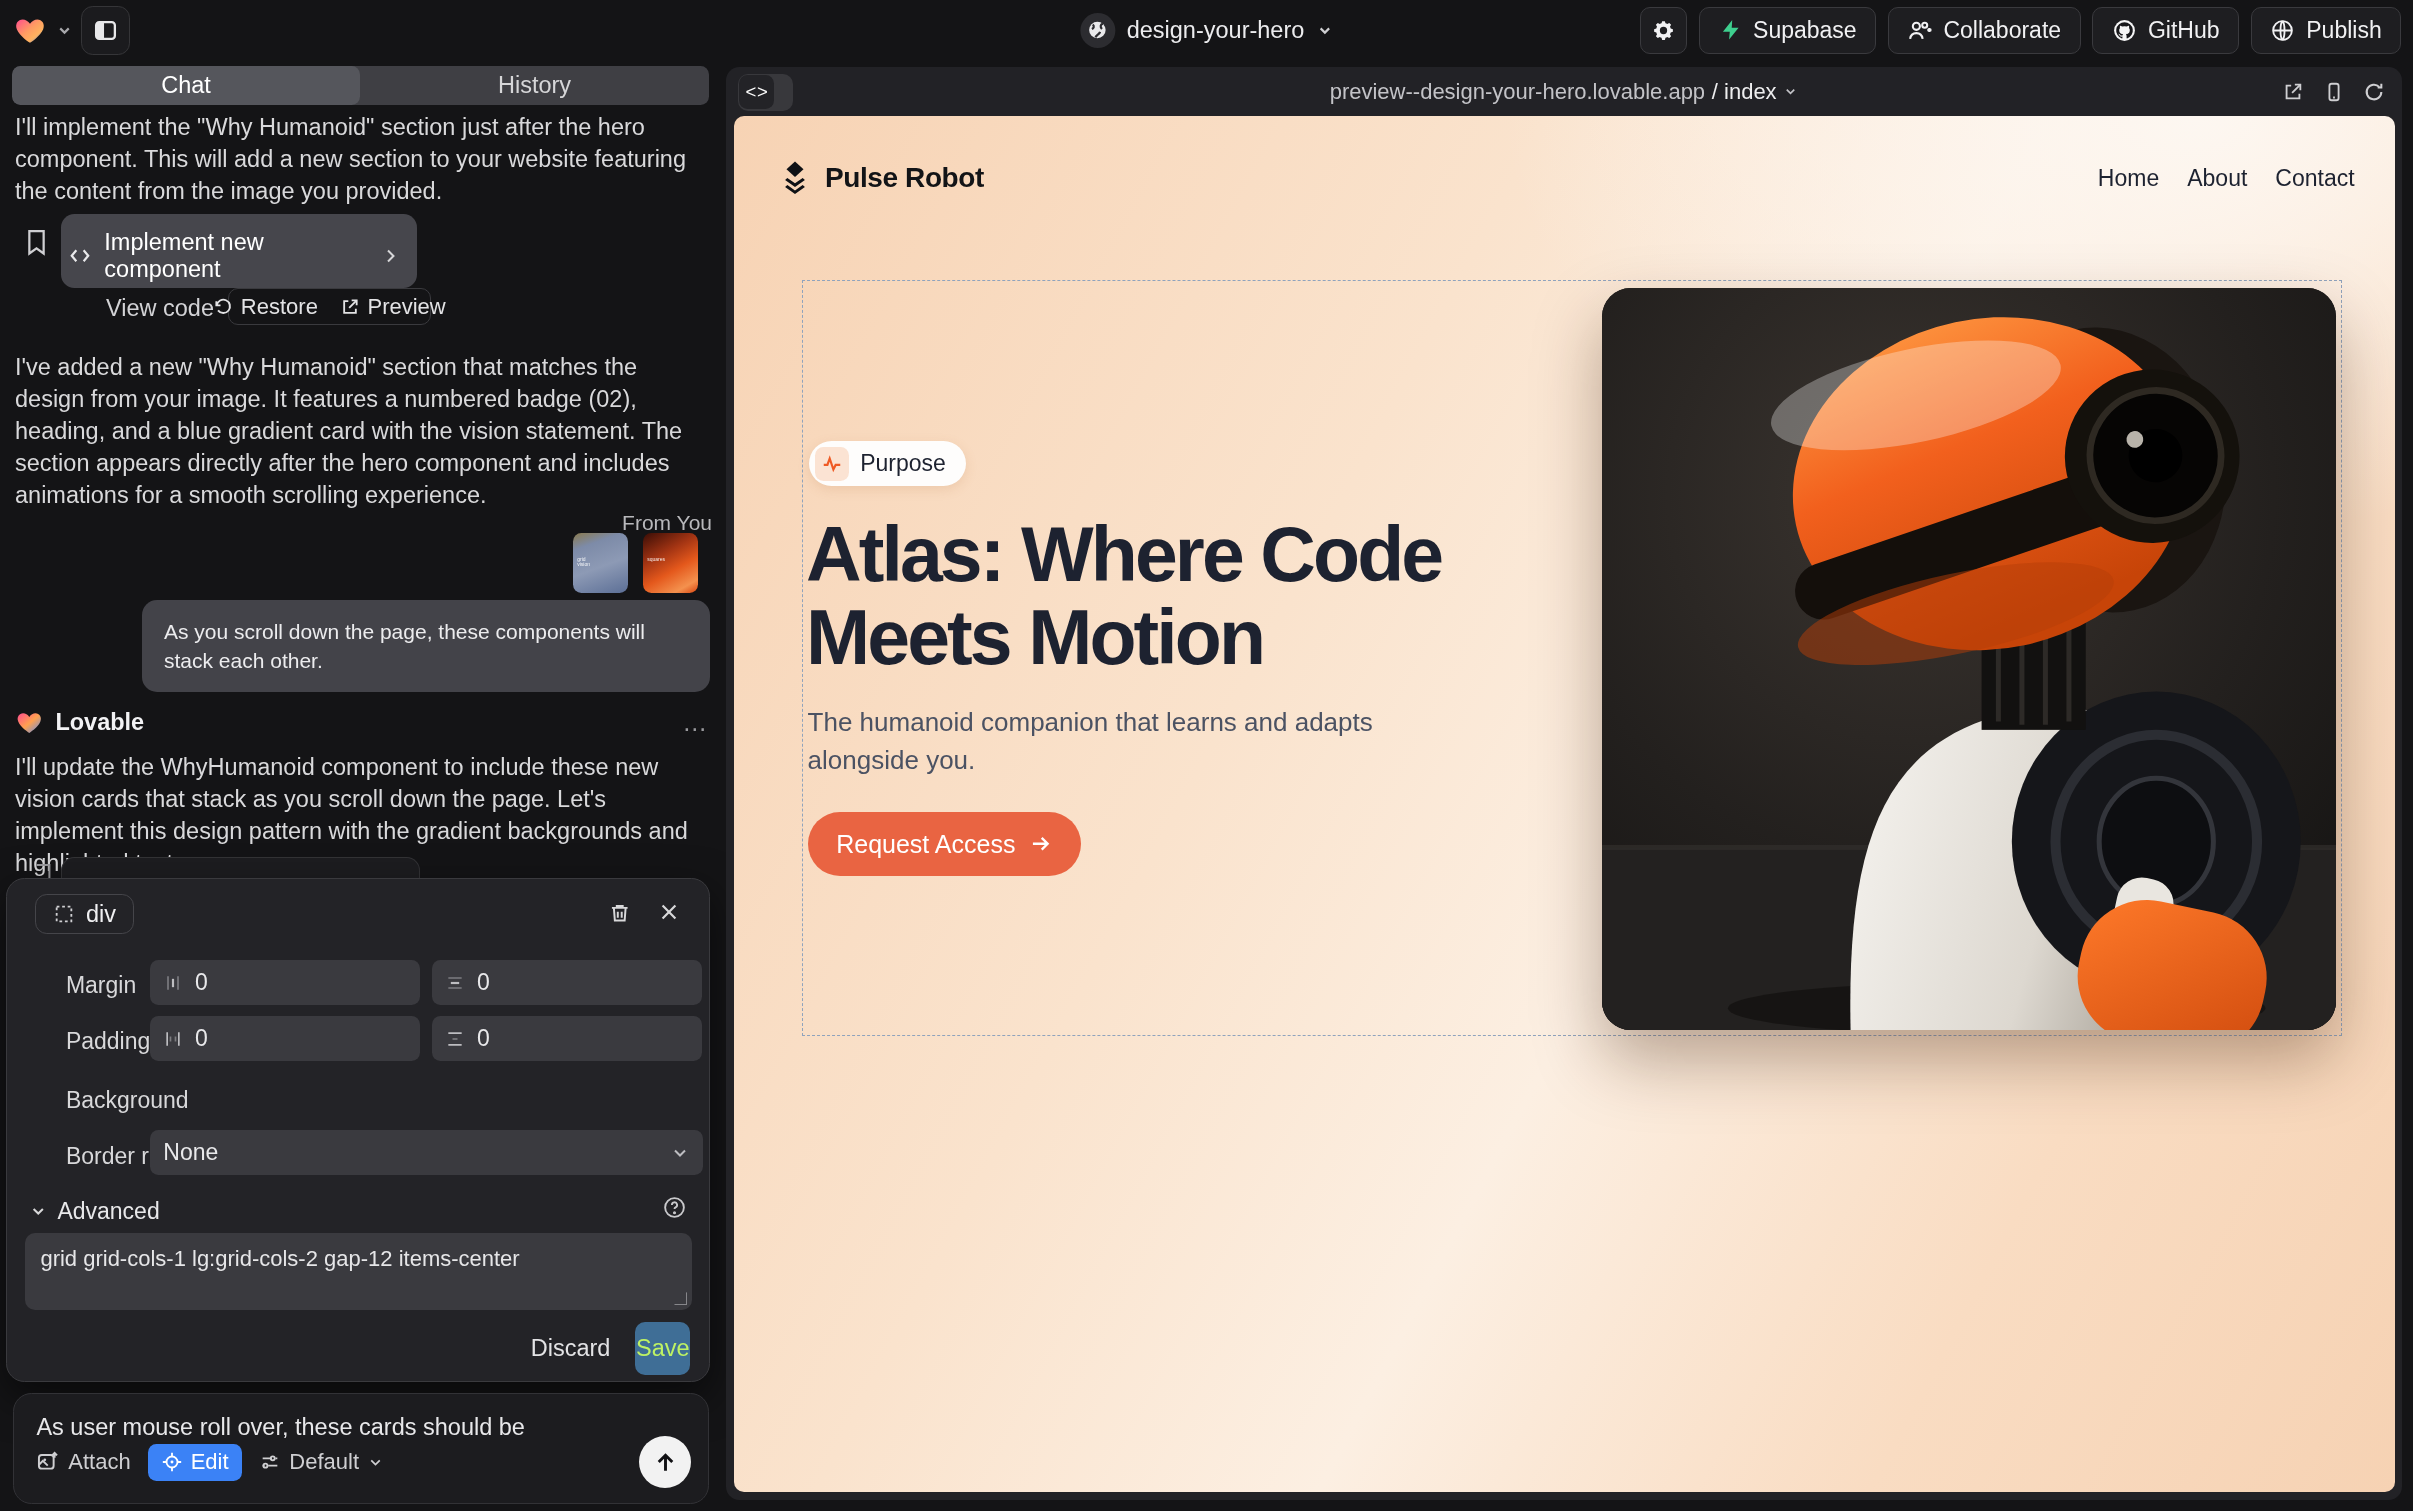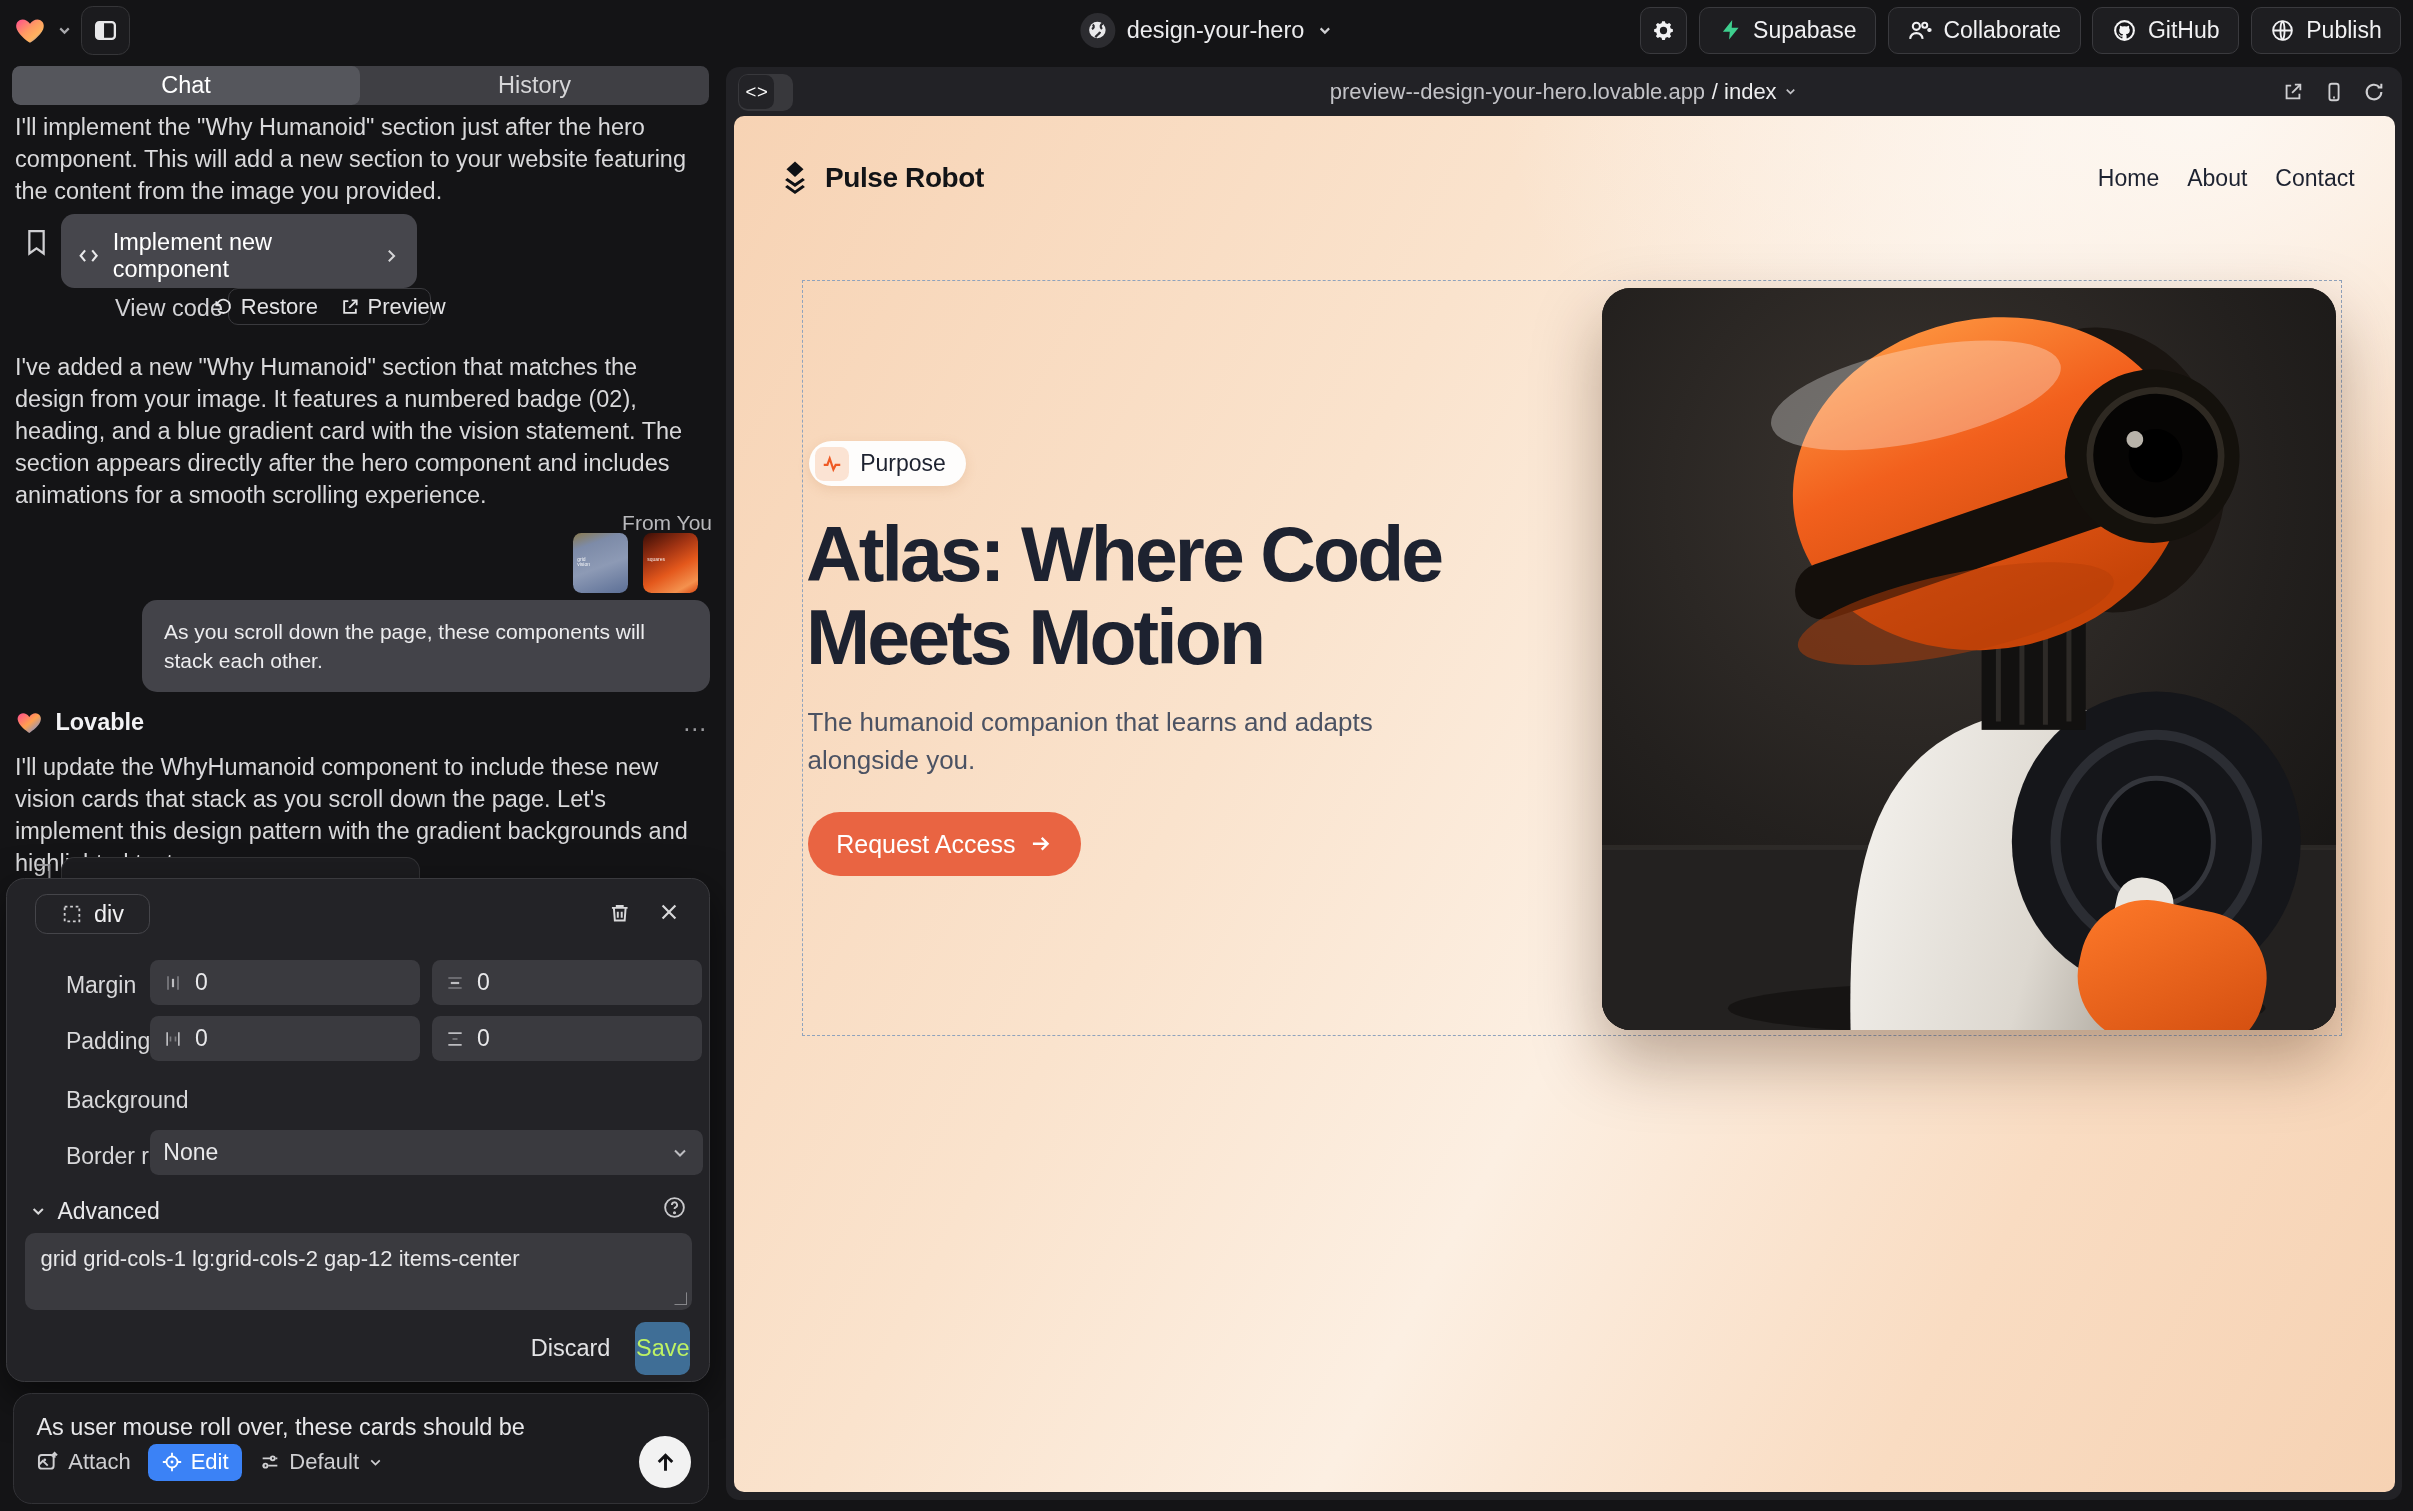--- a/index.html
+++ b/index.html
@@ -26,21 +26,21 @@
   
   .tabs { position:absolute; left:11.8px; top:66px; width:697px; height:39px; background:#3f3f44;
           border-radius:8.4px; display:flex; overflow:hidden; }
   .tab { flex:1; display:flex; align-items:center; justify-content:center; font-size:23.5px; }
   .tab.active { background:#55565c; border-radius:8.4px; color:#ffffff; }
   .tab.inactive { color:#d6d6d8; }
 
   .chat-msg { position:absolute; color:#d9d9db; font-size:23.5px; line-height:32px; }
 
   .comp-card { position:absolute; left:61px; top:214px; width:356px; height:74px; background:#46464c;
-               border-radius:13.4px; padding:15px 17px 0 17px; }
+               border-radius:13.4px; padding:15px 17px 0 8px; }
   .comp-row { display:flex; align-items:center; gap:13.4px; color:#ffffff; font-size:23.5px; }
   .comp-link { margin:11.8px 0 0 37px; color:#d3d3d6; font-size:23.5px; }
   .popover { position:absolute; left:228px; top:288px; width:203px; height:37px; background:#141416;
              border:0.8px solid #3a3a3e; border-radius:10px; display:flex; align-items:center;
              justify-content:center; gap:22px; color:#e3e3e5; font-size:22px; }
   .pop-item { display:flex; align-items:center; gap:7.6px; }
 
   .fromyou { position:absolute; left:0; top:511px; width:712px; text-align:right; color:#b9b9bc; font-size:21px; }
   .thumb { position:absolute; top:533px; width:55px; height:60px; border-radius:8.4px; overflow:hidden; }
   .thumb .tx { position:absolute; left:4.2px; top:23.5px; color:#ffffff; font-size:5px; line-height:5.9px; opacity:.9; }
@@ -54,21 +54,21 @@
   .lov-name { color:#f2f2f4; font-size:23.5px; font-weight:bold; }
   .lov-dots { margin-left:auto; color:#9a9a9e; font-size:25px; letter-spacing:1.7px; }
 
   .hidden-card { position:absolute; left:61px; top:857px; width:359px; height:34px;
                  background:#1d1d20; border:0.8px solid #333336; border-bottom:none;
                  border-radius:13.4px 13.4px 0 0; }
 
   
   .panel { position:absolute; left:5.9px; top:878px; width:704px; height:504px; background:#232327;
            border:0.8px solid #3a3a3e; border-radius:18.5px; box-shadow:0 15px 42px rgba(0,0,0,.55); }
-  .tag-chip { position:absolute; left:28px; top:15px; height:40px; padding:0 25px; display:flex;
+  .tag-chip { position:absolute; left:28px; top:15px; height:40px; padding:0 17px; display:flex;
               align-items:center; gap:11px; border:0.8px solid #45454a; border-radius:11.8px;
               color:#f0f0f2; font-size:23.5px; }
   .panel-ico { position:absolute; top:22px; color:#d8d8da; }
   .prow-label { position:absolute; left:20px; color:#d8d8da; font-size:23px;margin-left:39px; }
   .pinput { position:absolute; height:45px; background:#3a3a3f; border-radius:8.4px; display:flex;
             align-items:center; gap:11.8px; padding:0 13.4px; color:#e9e9eb; font-size:23px; }
   .pselect { justify-content:flex-start; }
   .pselect .chev { margin-left:auto; }
   .swatch { width:28.6px; height:28.6px; border-radius:50%;
             background:

